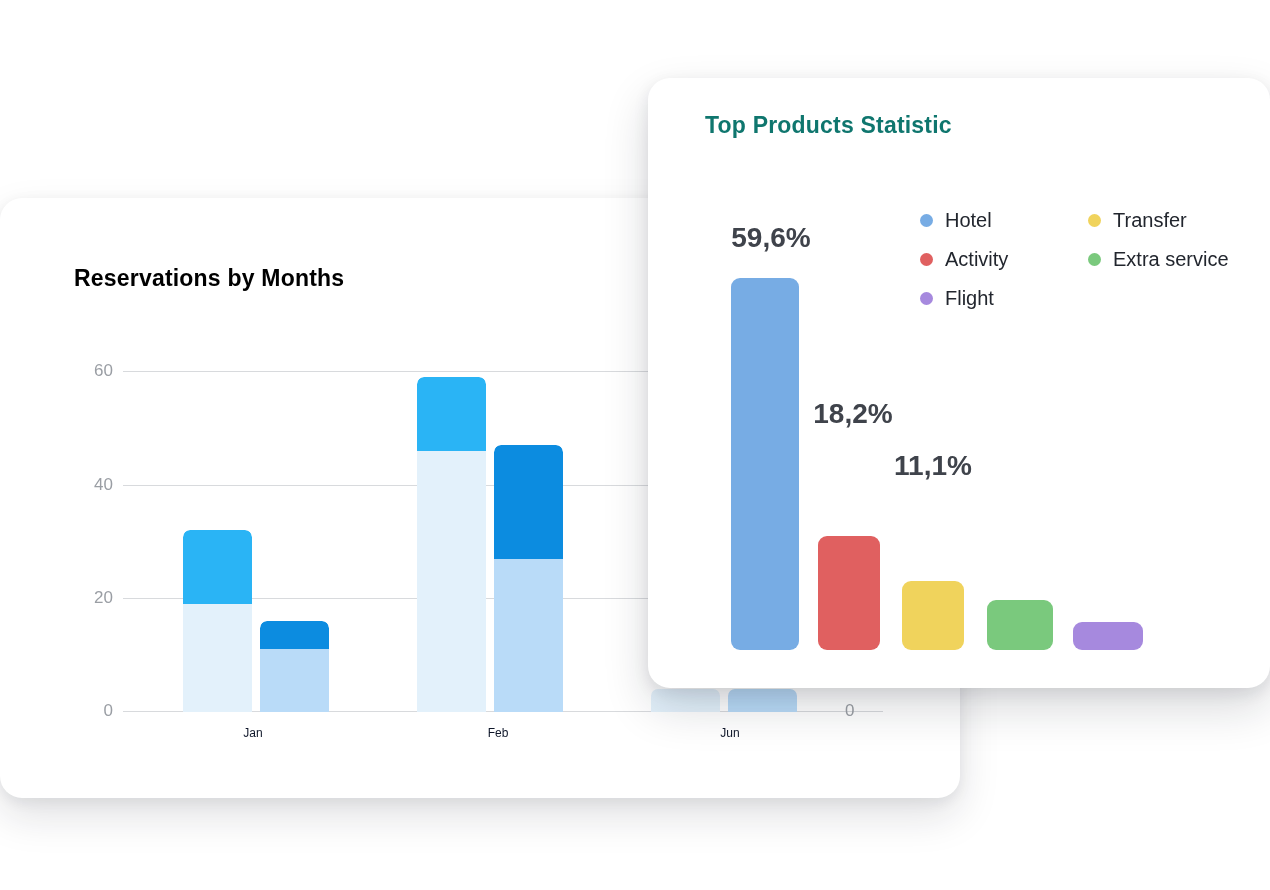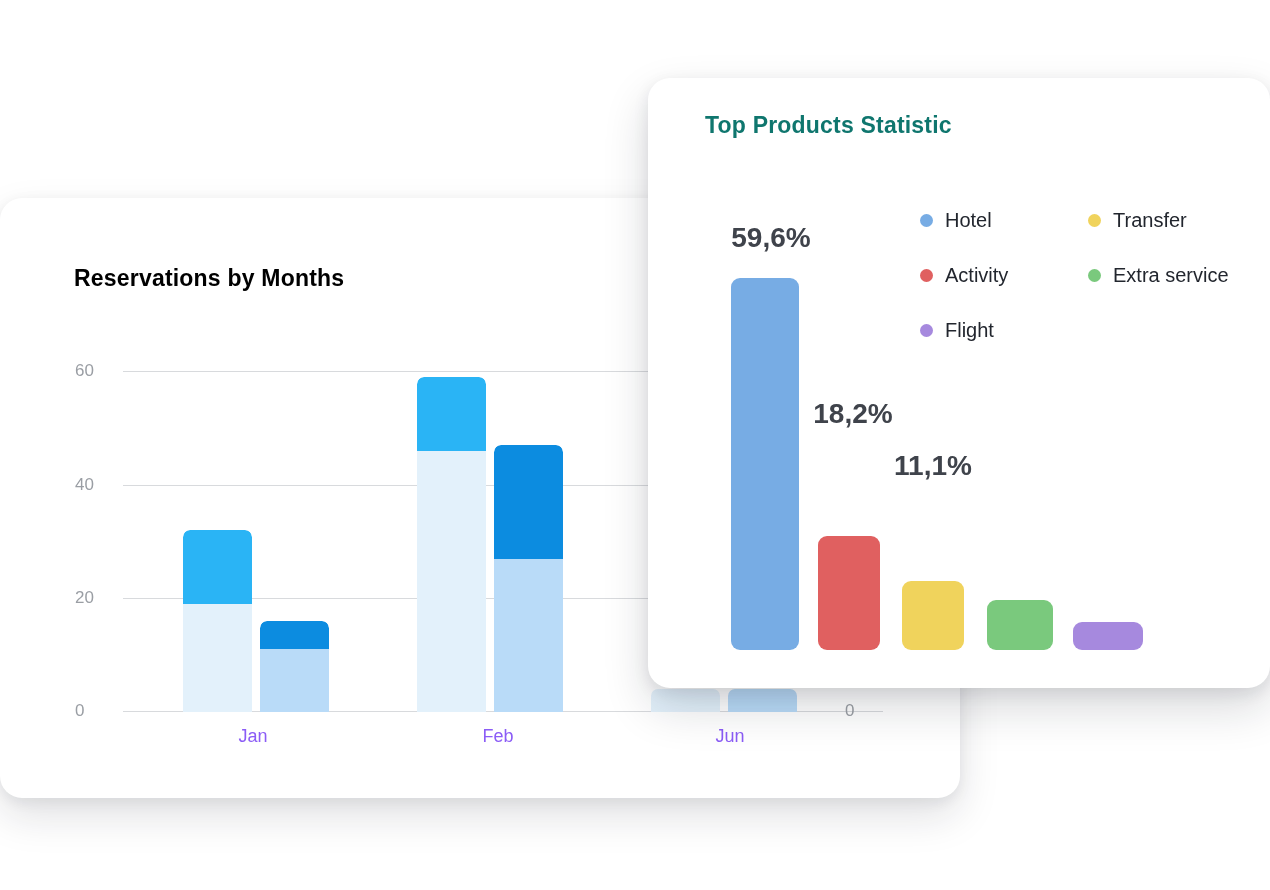--- a/index.html
+++ b/index.html
@@ -49,37 +49,37 @@
     background:#d8dadd;
   }
   .ytick{
     position:absolute;
     right:0;
     font-size:17px;
     color:#9a9ea4;
     transform:translateY(-50%);
     white-space:nowrap;
   }
-  .ytick-left{left:-48px;text-align:left;width:38px;}
+  .ytick-left{left:-48px;text-align:right;width:38px;}
   .ytick-right{left:722px;width:40px;text-align:left;}
 
   .group{position:absolute;bottom:0;height:100%;}
   .bar{
     position:absolute;bottom:0;
     border-radius:7px 7px 0 0;
     overflow:hidden;
   }
   .bar .seg-top{position:absolute;left:0;right:0;top:0;border-radius:7px 7px 0 0;}
   .bar .seg-bottom{position:absolute;left:0;right:0;bottom:0;}
 
   .xlabel{
     position:absolute;
     top:726px;
-    font-size:18px;
-    color:#8b5cf6;
+    font-size:12px;
+    color:#0f172a;
     transform:translateX(-50%);
     white-space:nowrap;
     text-align:right;
   }
 
   
   #tp-plot{
     position:absolute;
     left:731px;top:250px;width:430px;height:400px;
   }
@@ -97,21 +97,21 @@
     transform:translateX(-50%);
   }
 
   
   #tp-legend{
     position:absolute;
     left:920px;top:209px;
     width:330px;
     display:grid;
     grid-template-columns:168px 162px;
-    row-gap:32px;
+    row-gap:16px;
   }
   .legend-item{display:flex;align-items:center;gap:12px;}
   .legend-dot{width:13px;height:13px;border-radius:50%;flex:0 0 auto;}
   .legend-text{font-size:20px;color:#22262e;white-space:nowrap;}
 </style>
 </head>
 <body>
 
 <div class="stage">
 

